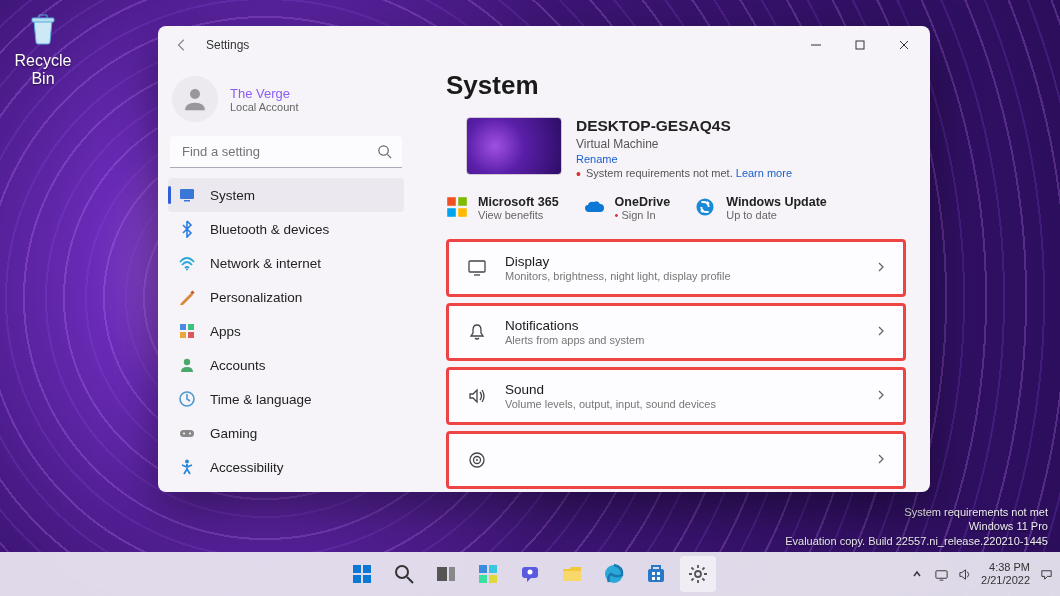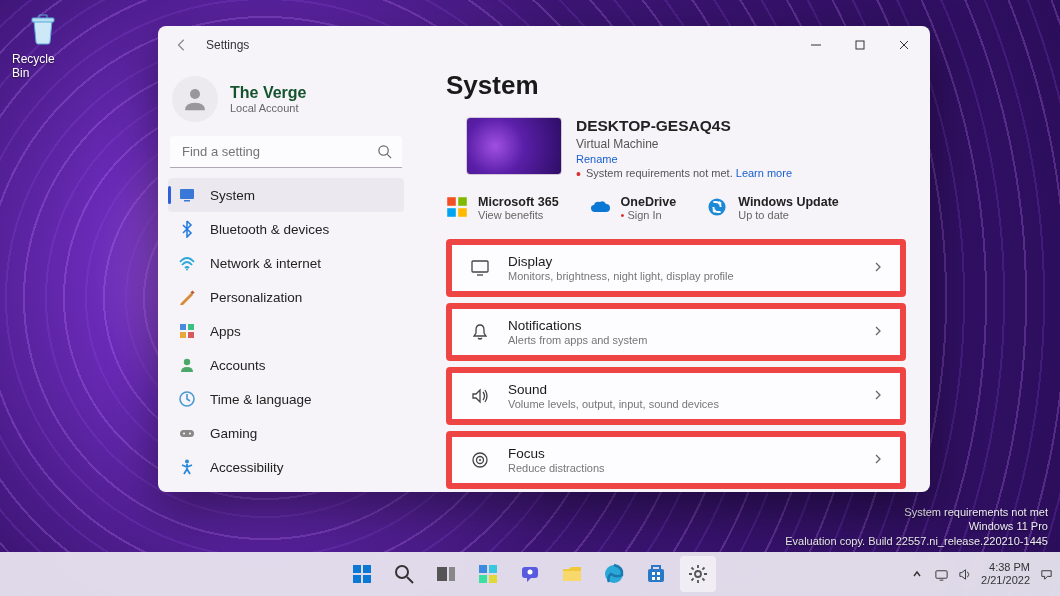--- a/index.html
+++ b/index.html
@@ -8,21 +8,21 @@
   width: 1060px; height: 596px; position: relative;
   background: radial-gradient(circle at 25% 45%, #b06be0 0%, #6a2bb8 20%, #3d1575 45%, #2a0d5a 100%);
   background-blend-mode: overlay;
 }
 .desktop::before {
   content: ""; position: absolute; inset: 0;
   background:
     repeating-radial-gradient(circle at 25% 50%, rgba(200,130,255,0.25) 0 2px, transparent 2px 18px, rgba(150,80,230,0.2) 18px 20px, transparent 20px 40px);
   pointer-events: none;
 }
-.desktop-icon { position: absolute; top: 8px; left: 12px; width: 62px; color: #fff; font-size: 12px; text-shadow: 0 1px 2px rgba(0,0,0,0.6); }
+.desktop-icon { position: absolute; top: 8px; left: 12px; width: 62px; text-align: center; color: #fff; font-size: 16px; text-shadow: 0 1px 2px rgba(0,0,0,0.6); }
 .desktop-icon .bin { width: 40px; height: 40px; margin: 0 auto 4px; position: relative; }
 .desktop-icon .bin svg { width: 40px; height: 40px; }
 
 .watermark { position: absolute; right: 12px; bottom: 48px; color: rgba(255,255,255,0.92); font-size: 11px; text-align: right; line-height: 1.3; text-shadow: 0 1px 2px rgba(0,0,0,0.5);}
 
 .settings-window {
   position: absolute; left: 158px; top: 26px; width: 772px; height: 466px;
   background: #f6f4f8; border-radius: 8px; box-shadow: 0 18px 50px rgba(0,0,0,0.45);
   display: flex; flex-direction: column; overflow: hidden;
 }
@@ -30,21 +30,21 @@
 .titlebar .backbtn { width: 20px; height: 20px; display:flex; align-items:center; justify-content:center; color:#888; }
 .titlebar .title { margin-left: 14px; }
 .win-controls { margin-left: auto; display:flex; }
 .win-controls .ctl { width: 44px; height: 30px; display:flex; align-items:center; justify-content:center; color:#333; }
 
 .window-body { flex:1; display:flex; overflow:hidden; }
 .sidebar { width: 256px; padding: 6px 10px 0 10px; display:flex; flex-direction:column; }
 .account { display:flex; align-items:center; gap:12px; padding: 6px 4px 14px 4px; }
 .avatar { width:46px; height:46px; border-radius:50%; background:#ece9ef; display:flex; align-items:center; justify-content:center; }
 .avatar svg { width:30px; height:30px; fill:#9a969d; }
-.account .name { font-size:16px; font-weight:700; color:#14532d; }
+.account .name { font-size:13px; font-weight:400; color:#8b5cf6; }
 .account .sub { font-size:11px; color:#666; }
 
 .searchbox { position:relative; margin: 0 2px 10px 2px; }
 .searchbox input { width:100%; height:32px; border:none; border-bottom:1px solid #b0a8b6; background:#fcfbfd; padding:0 34px 0 12px; font-size:13px; border-radius:4px 4px 0 0; outline:none; }
 .searchbox .sicon { position:absolute; right:10px; top:8px; color:#666; }
 
 .nav { flex:1; overflow-y:auto; }
 .nav-item { display:flex; align-items:center; gap:14px; height:34px; padding:0 10px; font-size:13.5px; color:#222; border-radius:4px; position:relative; cursor:pointer;}
 .nav-item.active { background:#ece8f0; }
 .nav-item.active::before { content:""; position:absolute; left:0; top:8px; bottom:8px; width:3px; background:#2f5fda; border-radius:2px; }
@@ -57,28 +57,28 @@
 
 .device-block { display:flex; gap:14px; margin-bottom:16px;padding-left:20px; }
 .thumb { width:96px; height:58px; border-radius:4px; background: radial-gradient(circle at 30% 50%, #a050e0 0%, #5a1fa8 40%, #2d0d66 100%); border:1px solid #d0c8d7; }
 .device-info .dname { font-size:15.5px; font-weight:600; color:#222; }
 .device-info .dtype { font-size:12px; color:#555; margin-top:2px;}
 .device-info .rename { font-size:11px; color:#1a5fce; margin-top:2px; cursor:pointer;}
 .device-info .req { font-size:11px; color:#555; margin-top:2px; }
 .device-info .req .dot { color:#d93030; font-size:14px; line-height:0; vertical-align:middle; margin-right:2px;}
 .device-info .req a { color:#1a5fce; text-decoration:none; }
 
-.services { display:flex; gap:30px; margin-bottom:18px; flex-wrap:wrap;}
+.services { display:flex; gap:24px; margin-bottom:18px; flex-wrap:wrap;}
 .svc { display:flex; align-items:flex-start; gap:10px; }
 .svc .sicon2 { width:22px; height:22px; display:flex; align-items:center; justify-content:center; margin-top:1px;}
 .svc .stitle { font-size:12.5px; font-weight:600; color:#222; }
 .svc .ssub { font-size:11px; color:#666; }
 .svc .ssub .bullet { color:#d93030; margin-right:3px; }
 
-.card { background:#fdfcfe; border:6px solid #ef4444; border-radius:4px; height:58px; display:flex; align-items:center; padding:0 16px; margin-bottom:6px; cursor:pointer;}
+.card { background:#fdfcfe; border:3px solid #ef4444; border-radius:4px; height:58px; display:flex; align-items:center; padding:0 16px; margin-bottom:6px; cursor:pointer;}
 .card .cicon { width:24px; display:flex; justify-content:center; color:#444; }
 .card .cicon svg{width:20px;height:20px;}
 .card .ctext { margin-left:16px; }
 .card .ctitle { font-size:13.5px; color:#1a1a1a; }
 .card .csub { font-size:11px; color:#777; margin-top:1px;}
 .card .chev { margin-left:auto; color:#666; }
 
 .taskbar { position:absolute; left:0; right:0; bottom:0; height:44px; background:rgba(238,234,243,0.92); backdrop-filter: blur(8px); display:flex; align-items:center; }
 .taskbar-center { position:absolute; left:50%; transform:translateX(-50%); display:flex; gap:6px; }
 .ticon { width:36px; height:36px; border-radius:4px; display:flex; align-items:center; justify-content:center; cursor:pointer;}
@@ -353,24 +353,20 @@
               </svg></span>
         </div>
         <div class="card">
           <span class="cicon">
               <svg viewBox="0 0 20 20">
                 <circle cx="10" cy="10" r="7" fill="none" stroke="currentColor" stroke-width="1.3"></circle>
                 <circle cx="10" cy="10" r="3.5" fill="none" stroke="currentColor" stroke-width="1.3"></circle>
                 <circle cx="10" cy="10" r="1" fill="currentColor"></circle>
               </svg>
             </span>
-          <div class="ctext">
-              <div class="ctitle">Focus</div>
-              <div class="csub">Reduce distractions</div>
-            </div>
           <span class="chev"><svg width="12" height="12" viewBox="0 0 12 12">
                 <path d="M4 2 L8 6 L4 10" fill="none" stroke="currentColor" stroke-width="1.3"></path>
               </svg></span>
         </div>
       </div>
     </div>
   </div>
 
   <div class="taskbar">
     <div class="taskbar-center">

